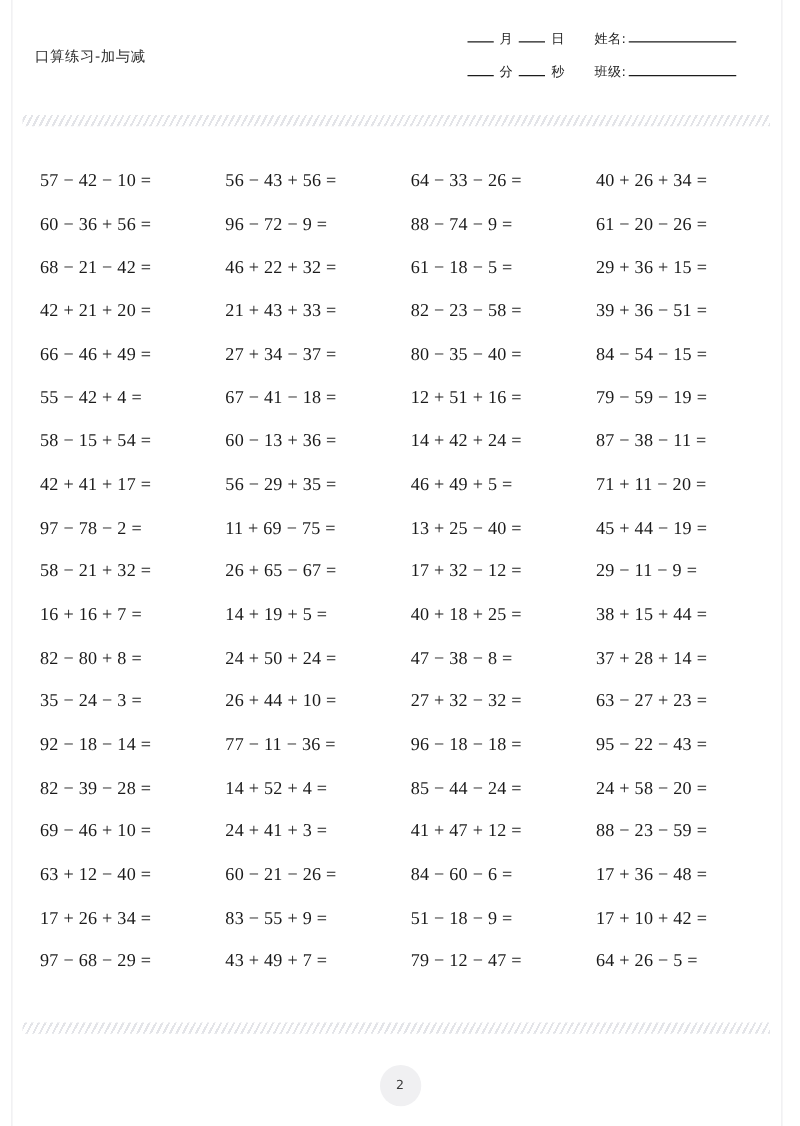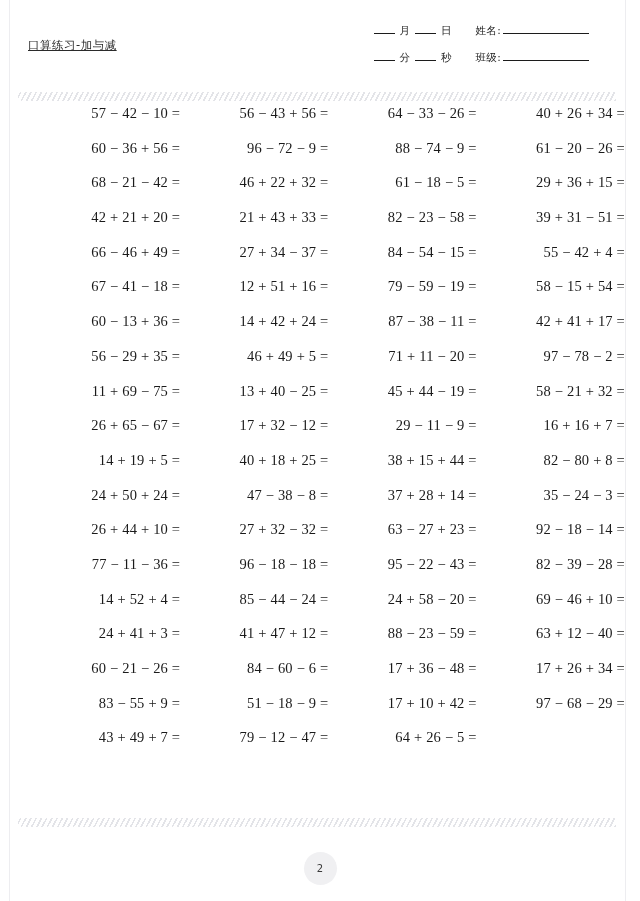--- a/index.html
+++ b/index.html
@@ -46,21 +46,20 @@
     align-items: center;
     justify-content: space-between;
   }
   .worksheet-title {
     font-family: "DejaVu Sans", "Liberation Sans", sans-serif;
     font-size: 11.5px;
     color: #2b2b2b;
     letter-spacing: .5px;
     white-space: nowrap;
     margin-top: 4px;
-    text-decoration: underline;
   }
   .header-fields {
     display: flex;
     flex-direction: column;
     gap: 13px;
     margin-right: 18px;
     margin-top: 2px;
   }
   .field-row {
     display: flex;
@@ -95,27 +94,26 @@
     );
   }
   .hatch.top    { top: 92px; }
   .hatch.bottom { top: 818px; }
 
   
   .problems {
     position: absolute;
     left: 10px;
     right: 15px;
-    top: 96px;
+    top: 128px;
     display: grid;
     grid-template-columns: repeat(4, 1fr);
     row-gap: 0px;
     padding-left: 22px;
     box-sizing: border-box;
-    text-align: right;
   }
   .problem {
     height: 34.7px;
     line-height: 34.7px;
     font-size: 14.5px;
     font-family: "Liberation Serif", "DejaVu Serif", serif;
     color: #1a1a1a;
     white-space: nowrap;
     letter-spacing: .2px;
   }
@@ -190,39 +188,40 @@
       <div class="problem">96 − 72 − 9 =</div>
       <div class="problem">88 − 74 − 9 =</div>
       <div class="problem">61 − 20 − 26 =</div>
       <div class="problem">68 − 21 − 42 =</div>
       <div class="problem">46 + 22 + 32 =</div>
       <div class="problem">61 − 18 − 5 =</div>
       <div class="problem">29 + 36 + 15 =</div>
       <div class="problem">42 + 21 + 20 =</div>
       <div class="problem">21 + 43 + 33 =</div>
       <div class="problem">82 − 23 − 58 =</div>
-      <div class="problem">39 + 31 − 51 =</div>
+      <div class="problem">39 + 36 − 51 =</div>
       <div class="problem">66 − 46 + 49 =</div>
       <div class="problem">27 + 34 − 37 =</div>
+      <div class="problem">80 − 35 − 40 =</div>
       <div class="problem">84 − 54 − 15 =</div>
       <div class="problem">55 − 42 + 4 =</div>
       <div class="problem">67 − 41 − 18 =</div>
       <div class="problem">12 + 51 + 16 =</div>
       <div class="problem">79 − 59 − 19 =</div>
       <div class="problem">58 − 15 + 54 =</div>
       <div class="problem">60 − 13 + 36 =</div>
       <div class="problem">14 + 42 + 24 =</div>
       <div class="problem">87 − 38 − 11 =</div>
       <div class="problem">42 + 41 + 17 =</div>
       <div class="problem">56 − 29 + 35 =</div>
       <div class="problem">46 + 49 + 5 =</div>
       <div class="problem">71 + 11 − 20 =</div>
       <div class="problem">97 − 78 − 2 =</div>
       <div class="problem">11 + 69 − 75 =</div>
-      <div class="problem">13 + 40 − 25 =</div>
+      <div class="problem">13 + 25 − 40 =</div>
       <div class="problem">45 + 44 − 19 =</div>
       <div class="problem">58 − 21 + 32 =</div>
       <div class="problem">26 + 65 − 67 =</div>
       <div class="problem">17 + 32 − 12 =</div>
       <div class="problem">29 − 11 − 9 =</div>
       <div class="problem">16 + 16 + 7 =</div>
       <div class="problem">14 + 19 + 5 =</div>
       <div class="problem">40 + 18 + 25 =</div>
       <div class="problem">38 + 15 + 44 =</div>
       <div class="problem">82 − 80 + 8 =</div>

